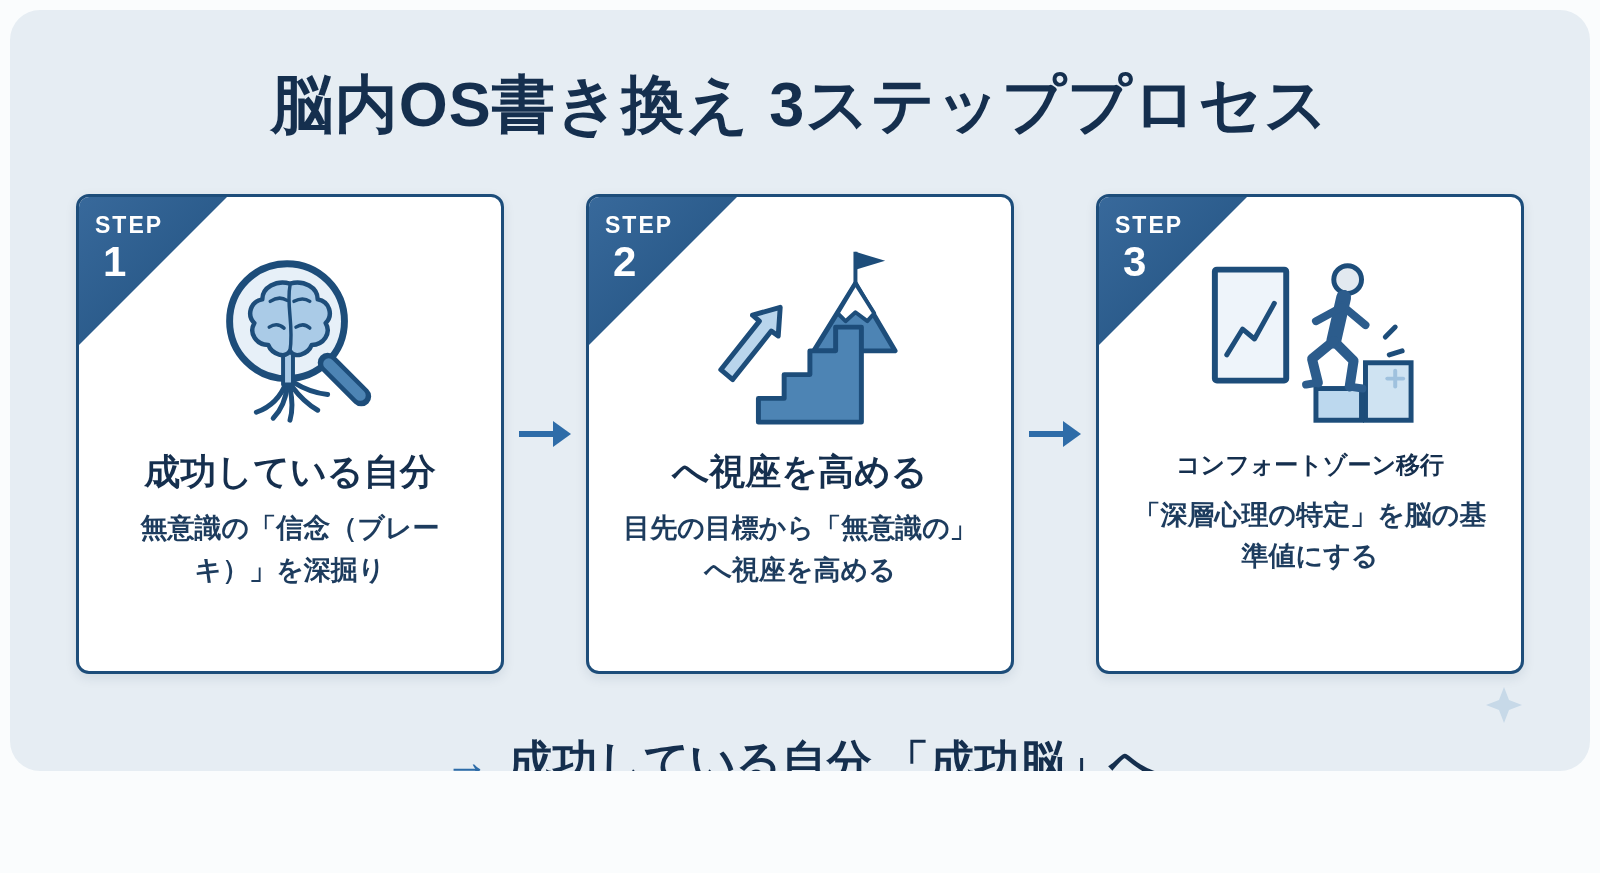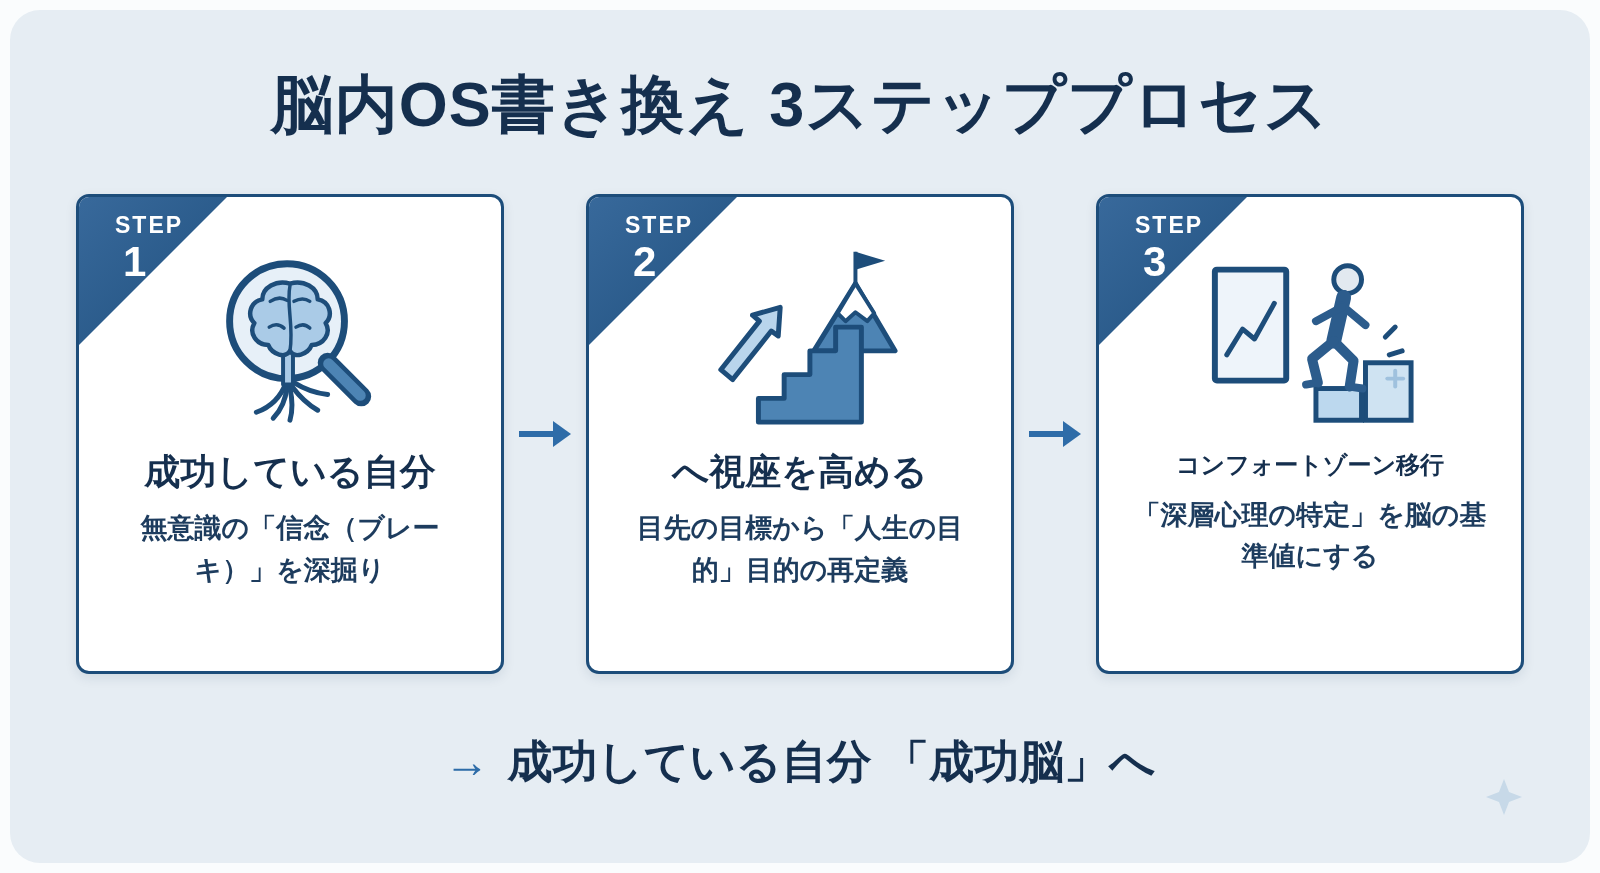--- a/index.html
+++ b/index.html
@@ -5,21 +5,21 @@
   * { box-sizing: border-box; }
   html, body {
     margin: 0; padding: 0;
     width: 1600px; height: 873px;
     background: #fafcfd;
     overflow: hidden;
     font-family: "Liberation Sans", "DejaVu Sans", sans-serif;
   }
   .frame {
     position: absolute; left: 10px; top: 10px;
-    width: 1580px; height: 853px;
+    width: 1580px; height: 761px;
     background: #e6edf3;
     border-radius: 30px;
     overflow: hidden;
   }
   .title {
     margin: 52px 0 0;
     text-align: center;
     font-size: 63px;
     font-weight: 800;
     color: #152f4e;
@@ -44,21 +44,21 @@
     flex-direction: column;
     align-items: center;
   }
   .badge {
     position: absolute; top: 0; left: 0;
     width: 148px; height: 148px;
     clip-path: polygon(0 0, 100% 0, 0 100%);
     background: linear-gradient(135deg, #38699b, #20507e);
     color: #fff;
     display: flex; flex-direction: column; align-items: flex-start;
-    padding: 15px 0 0 36px;
+    padding: 15px 0 0 16px;
   }
   .badge-step { font-size: 23px; font-weight: 700; letter-spacing: 2px; }
   .badge-num  { font-size: 42px; font-weight: 700; margin: 2px 0 0 8px; line-height: 1; }
   .icon-wrap {
     margin-top: 36px; height: 208px;
     display: flex; align-items: center; justify-content: center;
   }
   .card-title {
     margin: 10px 0 0;
     font-size: 36px; font-weight: 800;
@@ -142,21 +142,21 @@
         <svg width="198" height="196" viewBox="0 0 200 196">
           <path d="M114 112 L156 44 L196 112 Z" fill="#4d84b4" stroke="#1d4d7a" stroke-width="5" stroke-linejoin="round"></path>
           <path d="M138 74 L156 44 L175 74 L168 82 L156 73 L146 82 Z" fill="#ffffff" stroke="#1d4d7a" stroke-width="4" stroke-linejoin="round"></path>
           <line x1="156" y1="44" x2="156" y2="12" stroke="#1d4d7a" stroke-width="4"></line>
           <path d="M156 12 L186 21 L156 30 Z" fill="#1d4d7a"></path>
           <path d="M58 184 L58 160 L84 160 L84 136 L110 136 L110 112 L136 112 L136 88 L162 88 L162 184 Z" fill="#4d84b4" stroke="#1d4d7a" stroke-width="5" stroke-linejoin="round"></path>
           <path d="M20 131 L32 141 L71 92 L78 97 L80 68 L52 76 L59 82 Z" fill="#b9d5ec" stroke="#1d4d7a" stroke-width="5" stroke-linejoin="round"></path>
         </svg>
       </div>
       <h2 class="card-title">へ視座を高める</h2>
-      <p class="card-desc">目先の目標から「人生の目的」目的の再定義</p>
+      <p class="card-desc">目先の目標から「無意識の」へ視座を高める</p>
     </div>
 
     <div class="connector">
       <svg width="56" height="40" viewBox="0 0 56 40">
         <line x1="2" y1="20" x2="38" y2="20" stroke="#2e6ca8" stroke-width="6"></line>
         <polygon points="36,7 54,20 36,33" fill="#2e6ca8"></polygon>
       </svg>
     </div>
 
     <div class="card">

